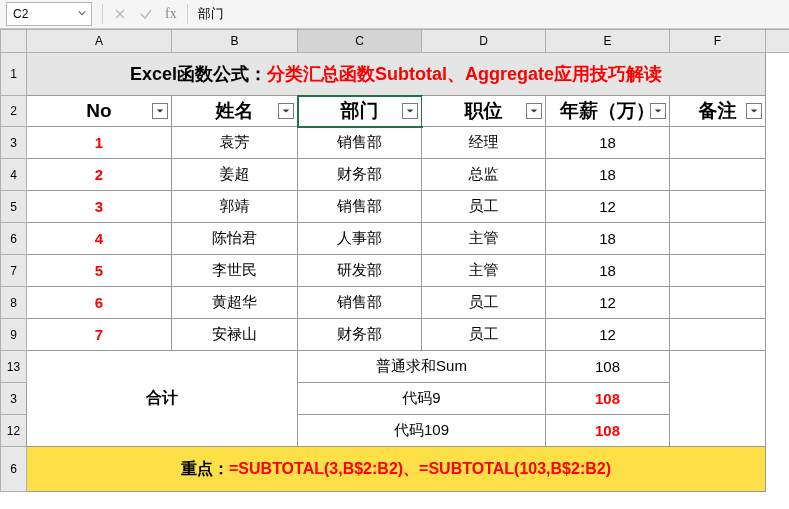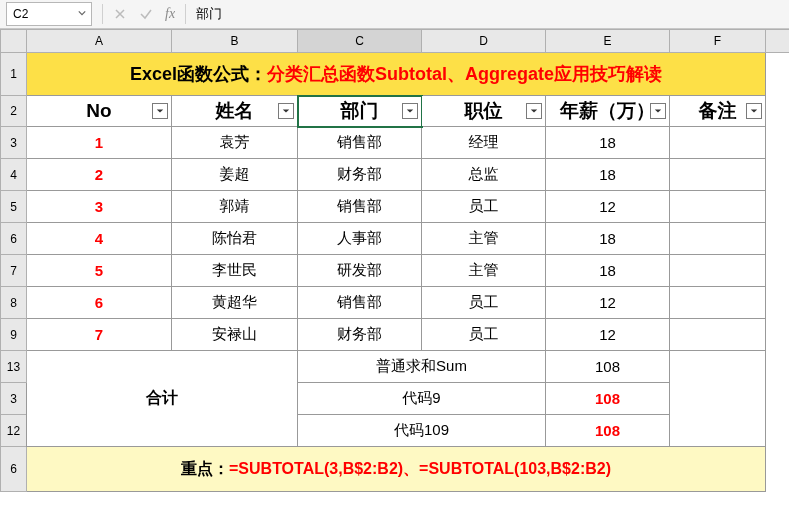--- a/index.html
+++ b/index.html
@@ -5,38 +5,38 @@
   html,body{margin:0;padding:0;font-family:"Microsoft YaHei",Arial,sans-serif;font-size:13px;background:#fff;color:#000}
   body{width:789px;height:509px;overflow:hidden}
   .fbar{display:flex;align-items:center;height:28px;border-bottom:1px solid #c8c8c8;background:#f5f5f5}
   .namebox{width:84px;height:22px;margin:0 6px;border:1px solid #b7b7b7;background:#fff;display:flex;align-items:center;position:relative}
   .namebox span{padding-left:6px;font-size:12px}
   .nb-drop{position:absolute;right:2px;top:3px;width:14px;height:14px;display:flex;align-items:center;justify-content:center}
   .nb-drop svg{width:8px;height:8px}
   .vsep{width:1px;height:20px;background:#d0d0d0;margin:0 4px}
   .fx-ico{width:18px;height:18px;display:flex;align-items:center;justify-content:center;margin:0 4px;color:#8a8a8a}
   .fx-ico svg{width:14px;height:14px}
-  .fxlab{font-style:italic;font-family:"Times New Roman",serif;font-size:14px;color:#8a8a8a;padding:0 6px}
+  .fxlab{font-family:"Times New Roman",serif;font-size:14px;color:#8a8a8a;padding:0 6px}
   .fval{flex:1;padding-left:6px;font-size:13px}
   .grid-wrap{position:relative}
   table.grid{border-collapse:collapse;table-layout:fixed;width:789px}
   .chd th{background:#e8e8e8;border:1px solid #b0b0b0;font-weight:normal;font-size:12px;height:20px;text-align:center}
   .chd th.sel{background:#d4d4d4}
   .rhd{background:#e8e8e8;border:1px solid #b0b0b0;font-size:12px;text-align:center;width:24px}
   td.c{border:1px solid #999;background:#fff;text-align:center;vertical-align:middle;height:29px;font-size:15px}
-  td.title{background:#fde047;font-weight:bold;font-size:18px;height:40px}
+  td.title{background:#e5e5e5;font-weight:bold;font-size:18px;height:40px}
   td.title .blk{color:#000}
   td.title .red{color:#ff0000}
   td.hcell{font-weight:bold;font-size:19px;position:relative;height:26px}
   .farrow{position:absolute;right:3px;top:50%;transform:translateY(-50%);width:14px;height:14px;border:1px solid #7a7a7a;display:flex;align-items:center;justify-content:center;background:#fff}
   .farrow svg{width:8px;height:8px}
   td.no{color:#ff0000;font-weight:bold}
   td.sal{font-weight:normal}
   td.red{color:#ff0000;font-weight:bold}
-  td.foot{background:#fef9c3;font-weight:bold;font-size:16px;height:42px}
+  td.foot{background:#fde047;font-weight:bold;font-size:16px;height:42px}
   td.foot .blk{color:#000}
   td.foot .red{color:#ff0000}
   td.merge{font-weight:bold;font-size:16px}
   .selcell{outline:2px solid #217346;outline-offset:-1px}
 </style>
 </head>
 <body>
 
 <div class="fbar">
   <div class="namebox">

